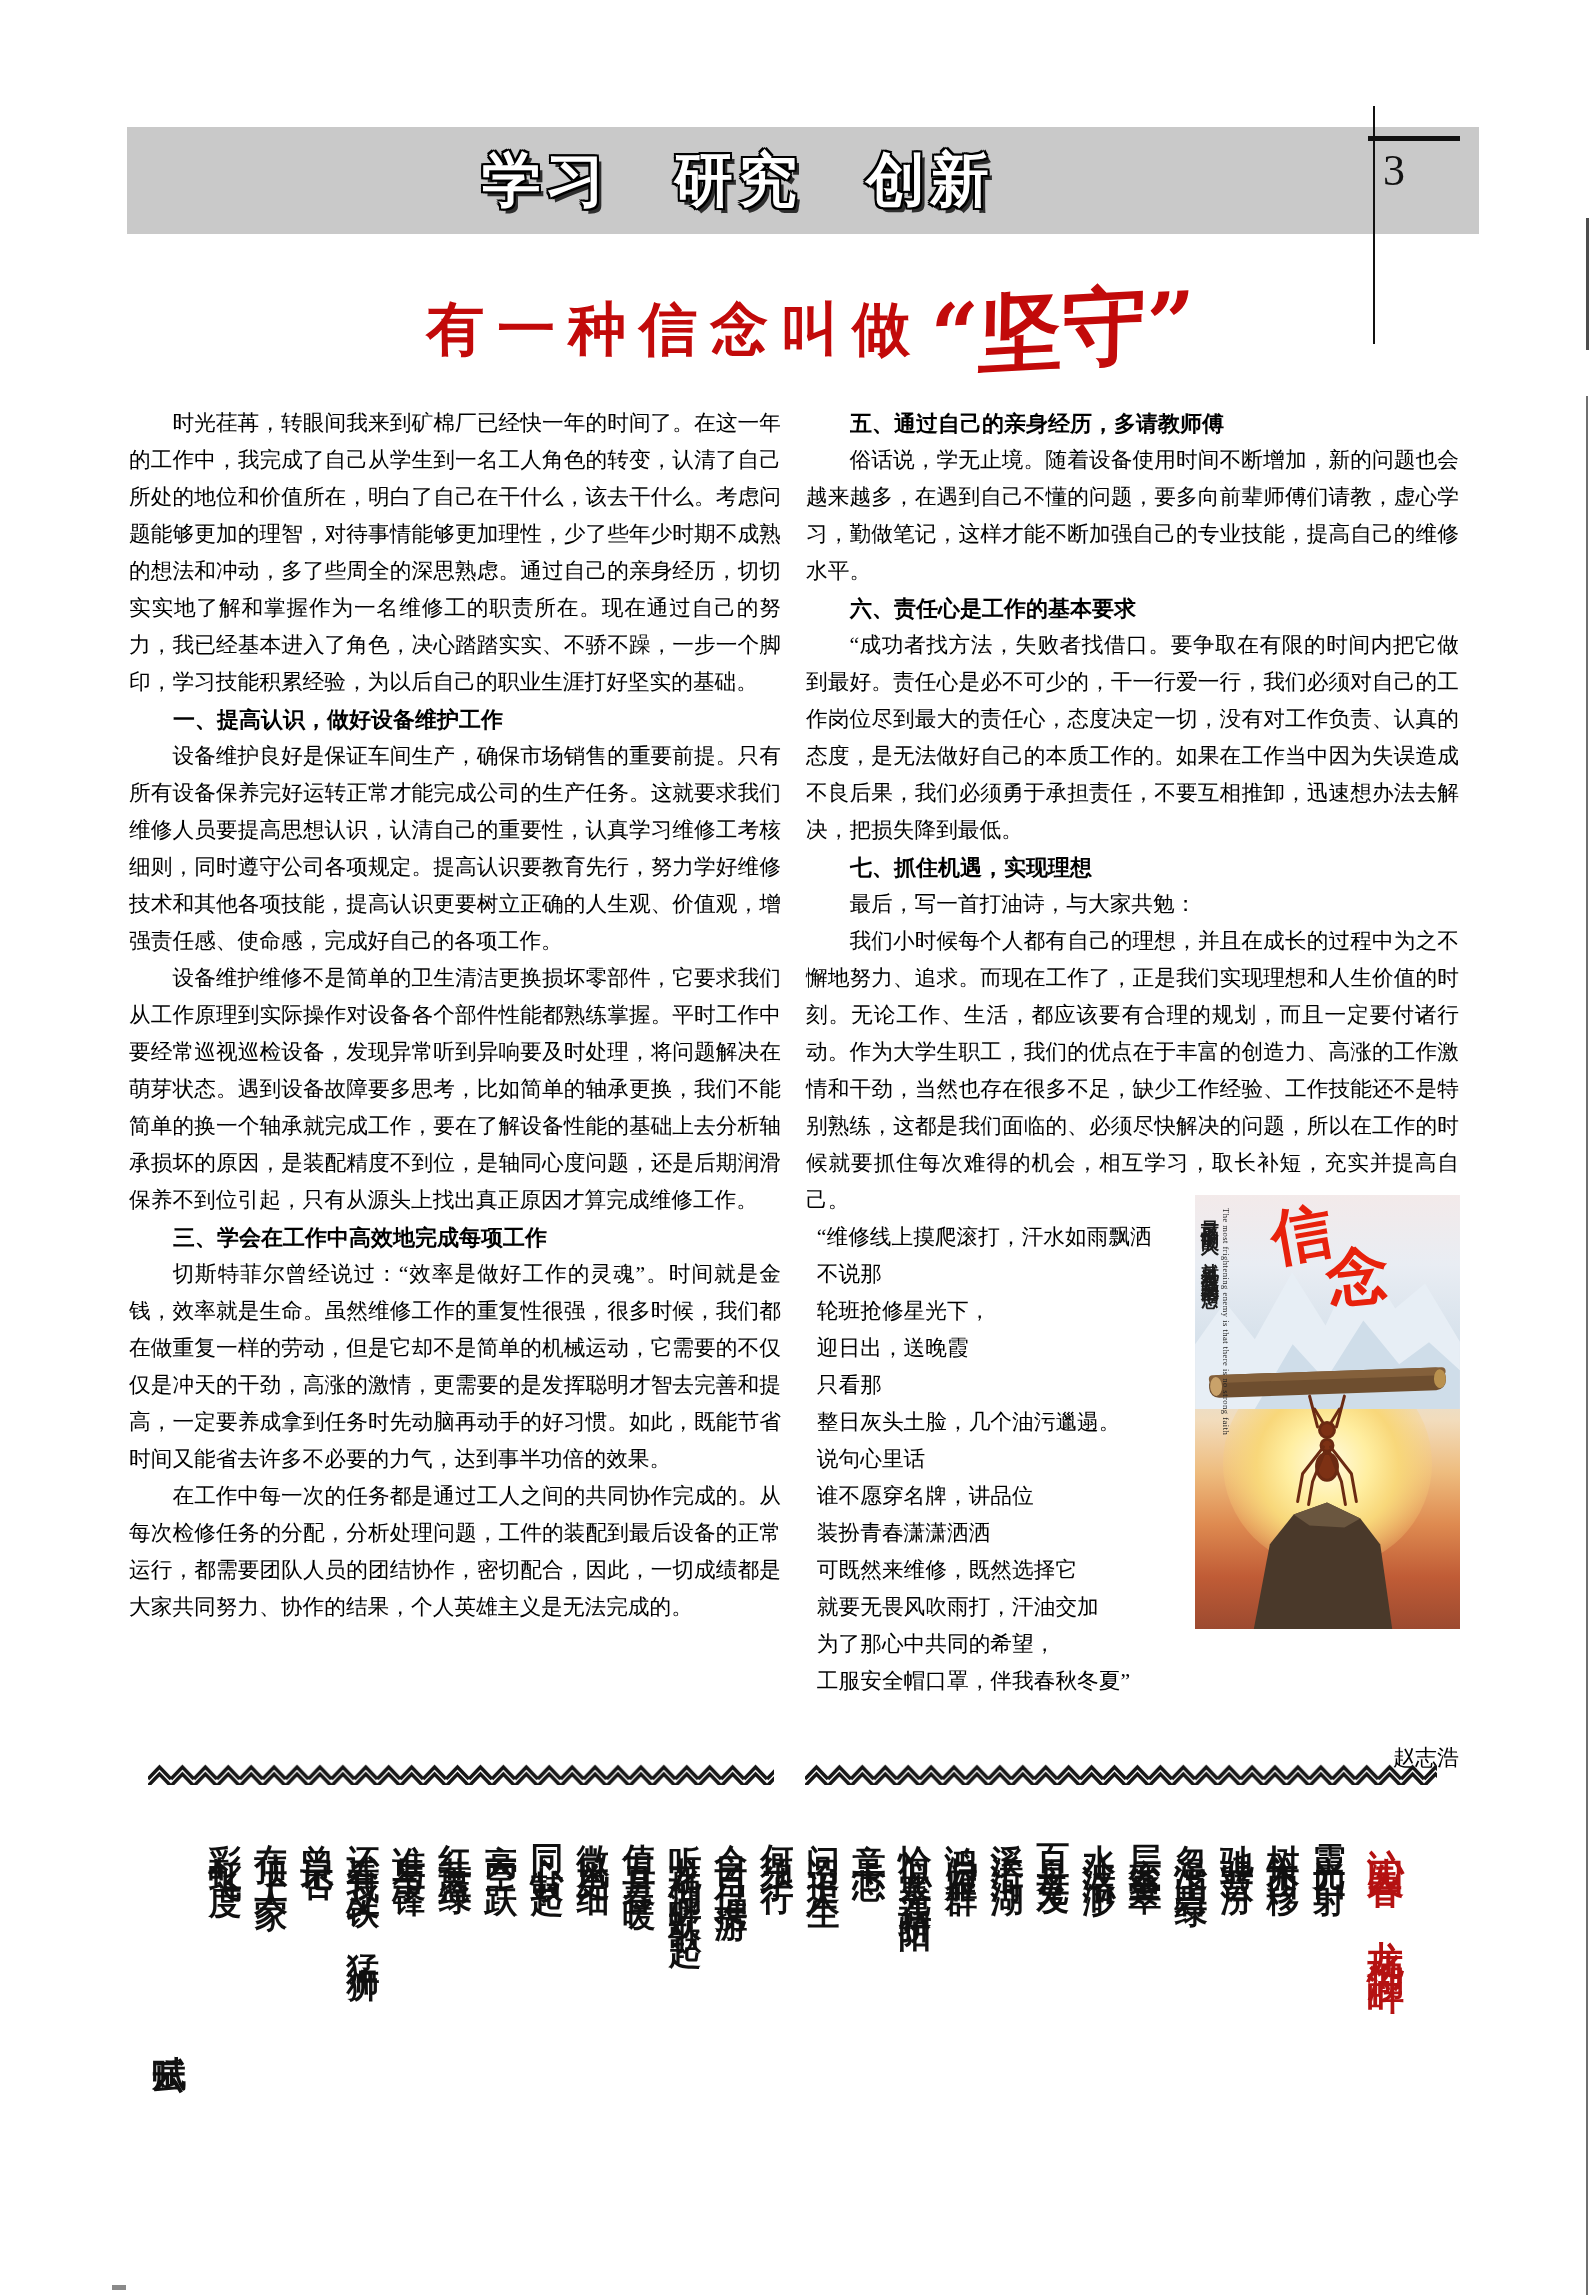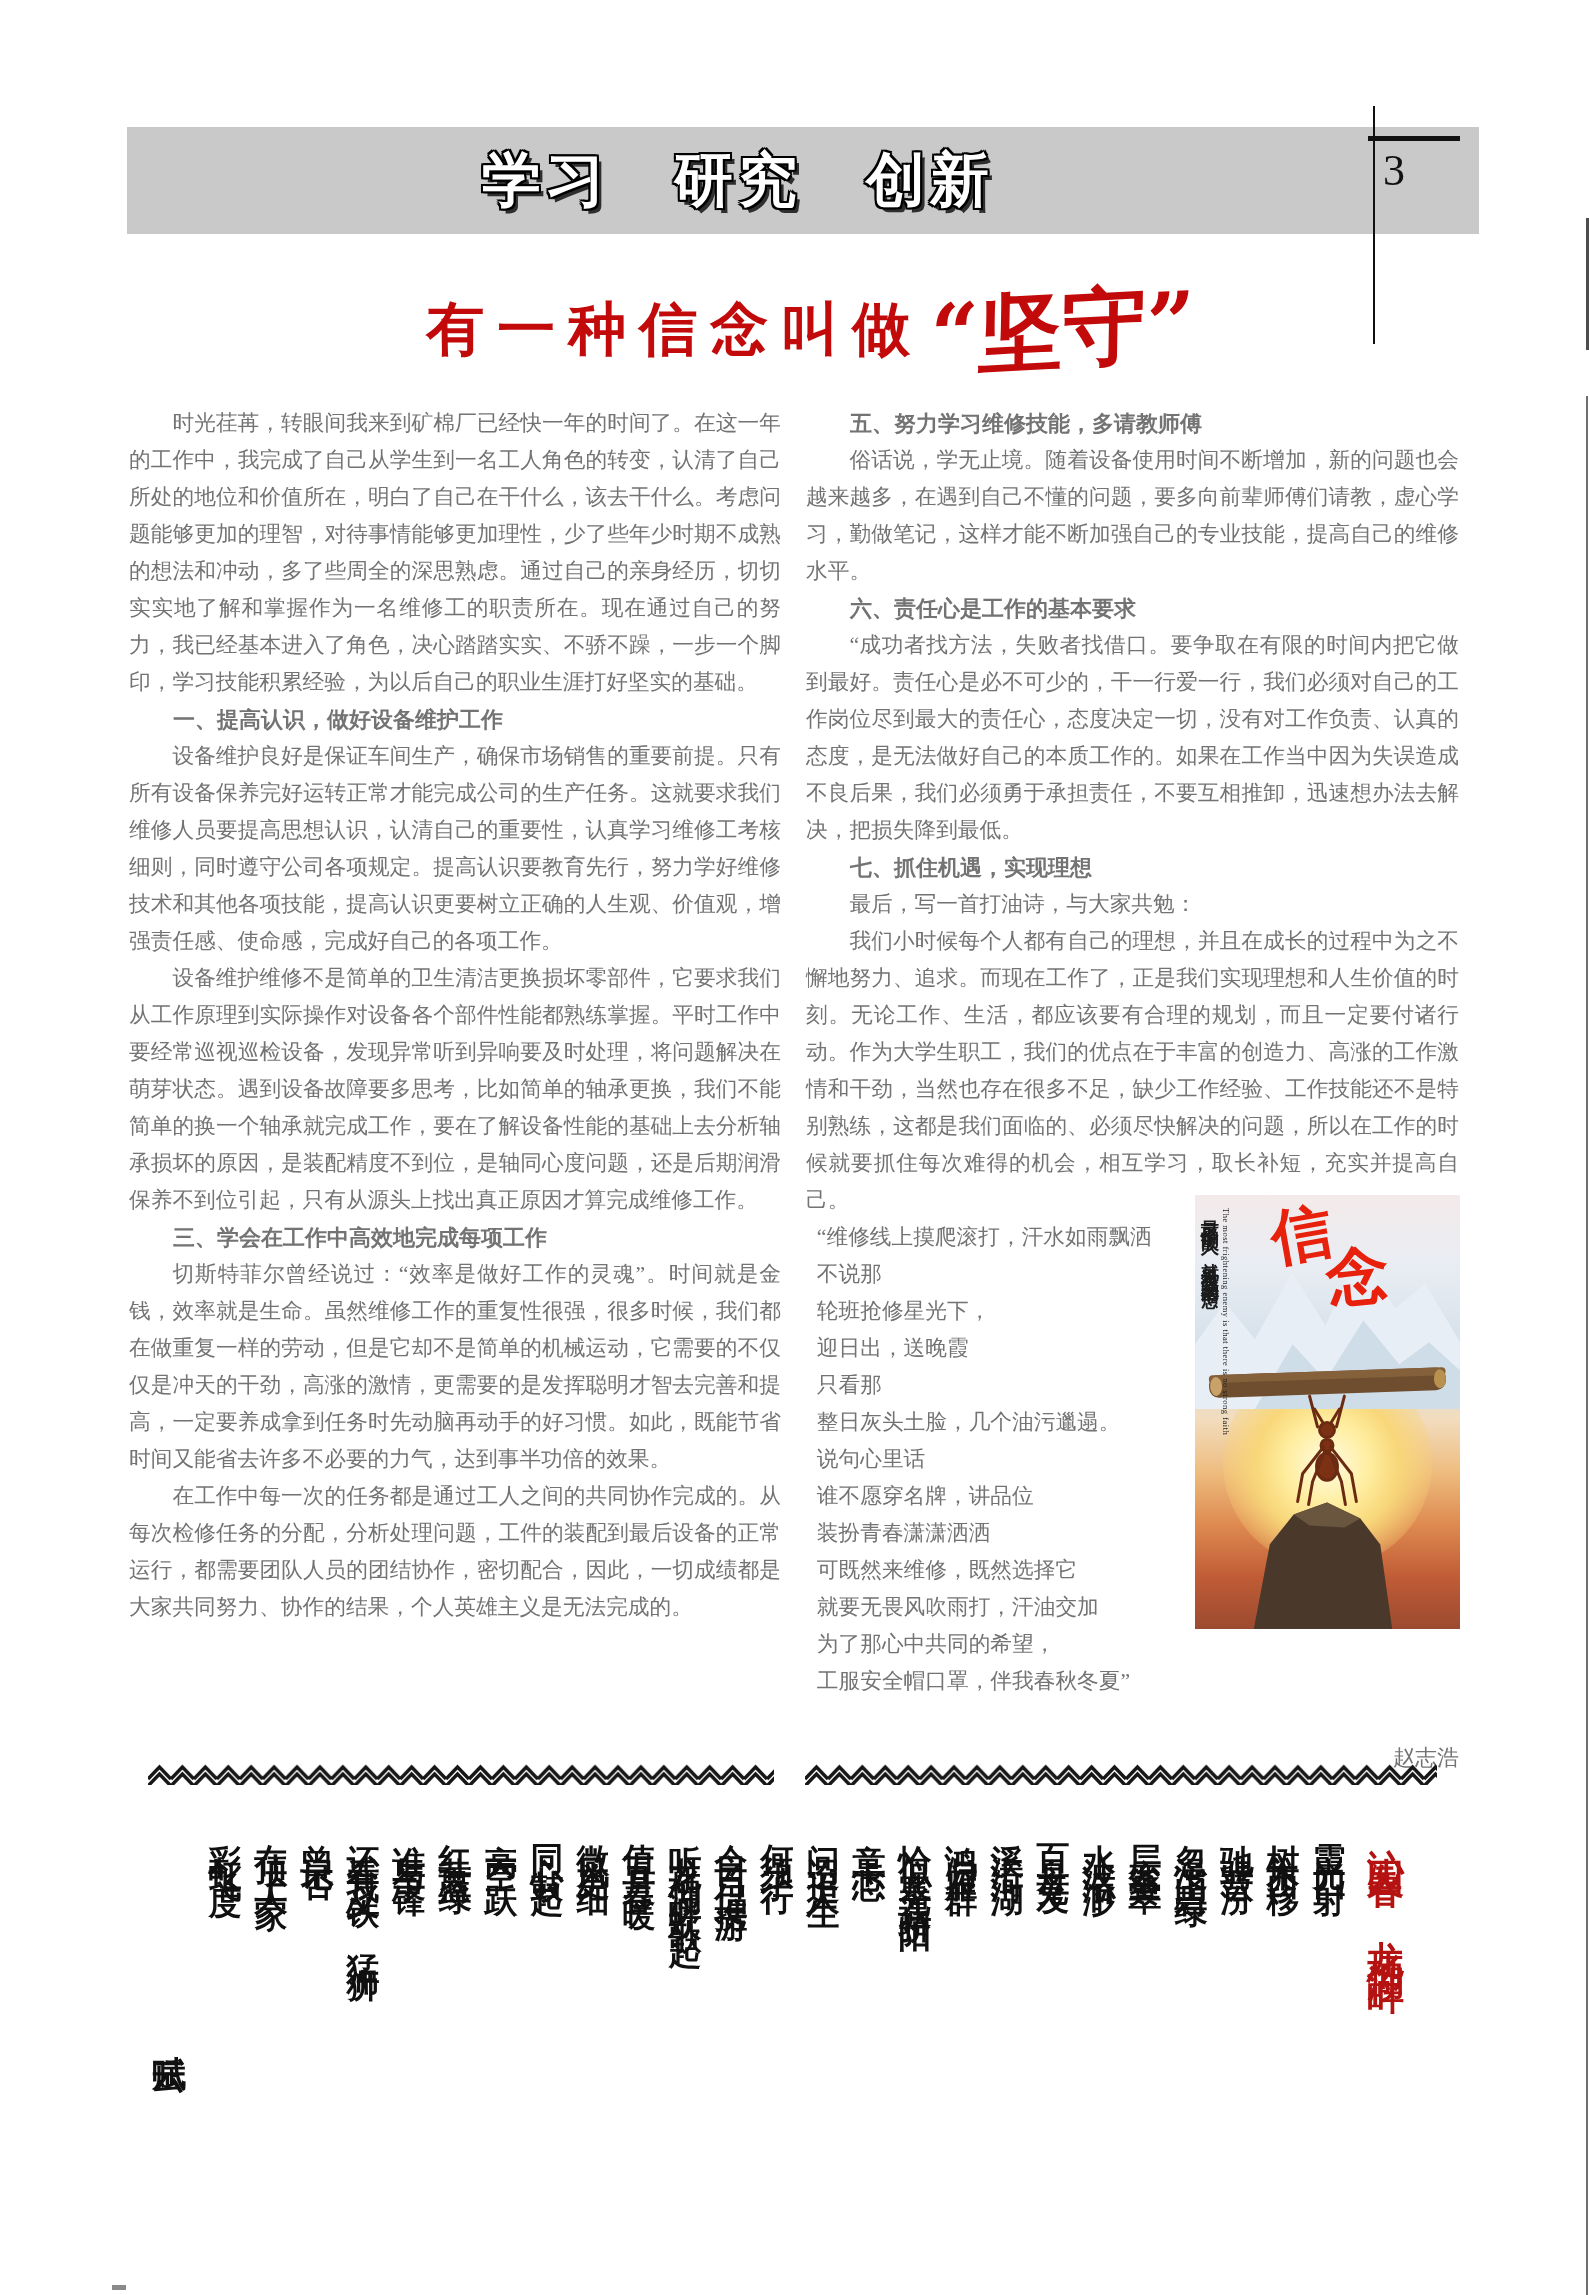--- a/index.html
+++ b/index.html
@@ -28,21 +28,21 @@
   
   .headline{position:absolute;left:0;top:273px;width:1589px;text-align:center;white-space:nowrap;color:#c20a0a;}
   .headline .pre{font-family:"Liberation Sans","DejaVu Sans",sans-serif;font-weight:bold;
                  font-size:58px;letter-spacing:13px;vertical-align:middle;margin-left:32px;}
   .headline .brush{display:inline-block;font-family:"DejaVu Serif","Liberation Serif",serif;
                    font-weight:bold;font-size:84px;transform:rotate(-3deg) skewX(-4deg);
                    vertical-align:middle;margin-left:5px;}
 
   
   .col{position:absolute;top:405px;font-size:21.7px;line-height:37px;text-align:justify;
-       text-justify:inter-ideograph;color:#737373;}
+       text-justify:inter-ideograph;color:#000000;}
   #col1{left:129px;width:652px;}
   #col2{left:806px;width:653px;}
   .col p,.col h3{margin:0;padding:0;}
   .para{text-indent:2em;}
   .head{text-indent:2em;font-weight:bold;font-size:22px;
         font-family:"Liberation Sans","DejaVu Sans",sans-serif;}
   .poem{text-indent:0.5em;line-height:37px;width:384px;}
   .sign{text-align:right;padding-right:70px;margin-top:39px !important;font-size:22px;}
 
   
@@ -109,21 +109,21 @@
     <p class="para">时光荏苒，转眼间我来到矿棉厂已经快一年的时间了。在这一年的工作中，我完成了自己从学生到一名工人角色的转变，认清了自己所处的地位和价值所在，明白了自己在干什么，该去干什么。考虑问题能够更加的理智，对待事情能够更加理性，少了些年少时期不成熟的想法和冲动，多了些周全的深思熟虑。通过自己的亲身经历，切切实实地了解和掌握作为一名维修工的职责所在。现在通过自己的努力，我已经基本进入了角色，决心踏踏实实、不骄不躁，一步一个脚印，学习技能积累经验，为以后自己的职业生涯打好坚实的基础。</p>
     <h3 class="head">一、提高认识，做好设备维护工作</h3>
     <p class="para">设备维护良好是保证车间生产，确保市场销售的重要前提。只有所有设备保养完好运转正常才能完成公司的生产任务。这就要求我们维修人员要提高思想认识，认清自己的重要性，认真学习维修工考核细则，同时遵守公司各项规定。提高认识要教育先行，努力学好维修技术和其他各项技能，提高认识更要树立正确的人生观、价值观，增强责任感、使命感，完成好自己的各项工作。</p>
     <p class="para">设备维护维修不是简单的卫生清洁更换损坏零部件，它要求我们从工作原理到实际操作对设备各个部件性能都熟练掌握。平时工作中要经常巡视巡检设备，发现异常听到异响要及时处理，将问题解决在萌芽状态。遇到设备故障要多思考，比如简单的轴承更换，我们不能简单的换一个轴承就完成工作，要在了解设备性能的基础上去分析轴承损坏的原因，是装配精度不到位，是轴同心度问题，还是后期润滑保养不到位引起，只有从源头上找出真正原因才算完成维修工作。</p>
     <h3 class="head">三、学会在工作中高效地完成每项工作</h3>
     <p class="para">切斯特菲尔曾经说过：“效率是做好工作的灵魂”。时间就是金钱，效率就是生命。虽然维修工作的重复性很强，很多时候，我们都在做重复一样的劳动，但是它却不是简单的机械运动，它需要的不仅仅是冲天的干劲，高涨的激情，更需要的是发挥聪明才智去完善和提高，一定要养成拿到任务时先动脑再动手的好习惯。如此，既能节省时间又能省去许多不必要的力气，达到事半功倍的效果。</p>
     <p class="para">在工作中每一次的任务都是通过工人之间的共同协作完成的。从每次检修任务的分配，分析处理问题，工件的装配到最后设备的正常运行，都需要团队人员的团结协作，密切配合，因此，一切成绩都是大家共同努力、协作的结果，个人英雄主义是无法完成的。</p>
   </div>
 
   <div class="col" id="col2">
-    <h3 class="head">五、努力学习维修技能，多请教师傅</h3>
+    <h3 class="head">五、通过自己的亲身经历，多请教师傅</h3>
     <p class="para">俗话说，学无止境。随着设备使用时间不断增加，新的问题也会越来越多，在遇到自己不懂的问题，要多向前辈师傅们请教，虚心学习，勤做笔记，这样才能不断加强自己的专业技能，提高自己的维修水平。</p>
     <h3 class="head">六、责任心是工作的基本要求</h3>
     <p class="para">“成功者找方法，失败者找借口。要争取在有限的时间内把它做到最好。责任心是必不可少的，干一行爱一行，我们必须对自己的工作岗位尽到最大的责任心，态度决定一切，没有对工作负责、认真的态度，是无法做好自己的本质工作的。如果在工作当中因为失误造成不良后果，我们必须勇于承担责任，不要互相推卸，迅速想办法去解决，把损失降到最低。</p>
     <h3 class="head">七、抓住机遇，实现理想</h3>
     <p class="para">最后，写一首打油诗，与大家共勉：</p>
     <p class="para">我们小时候每个人都有自己的理想，并且在成长的过程中为之不懈地努力、追求。而现在工作了，正是我们实现理想和人生价值的时刻。无论工作、生活，都应该要有合理的规划，而且一定要付诸行动。作为大学生职工，我们的优点在于丰富的创造力、高涨的工作激情和干劲，当然也存在很多不足，缺少工作经验、工作技能还不是特别熟练，这都是我们面临的、必须尽快解决的问题，所以在工作的时候就要抓住每次难得的机会，相互学习，取长补短，充实并提高自己。</p>
     <p class="poem">“维修线上摸爬滚打，汗水如雨飘洒</p>
     <p class="poem">不说那</p>
     <p class="poem">轮班抢修星光下，</p>
     <p class="poem">迎日出，送晚霞</p>

